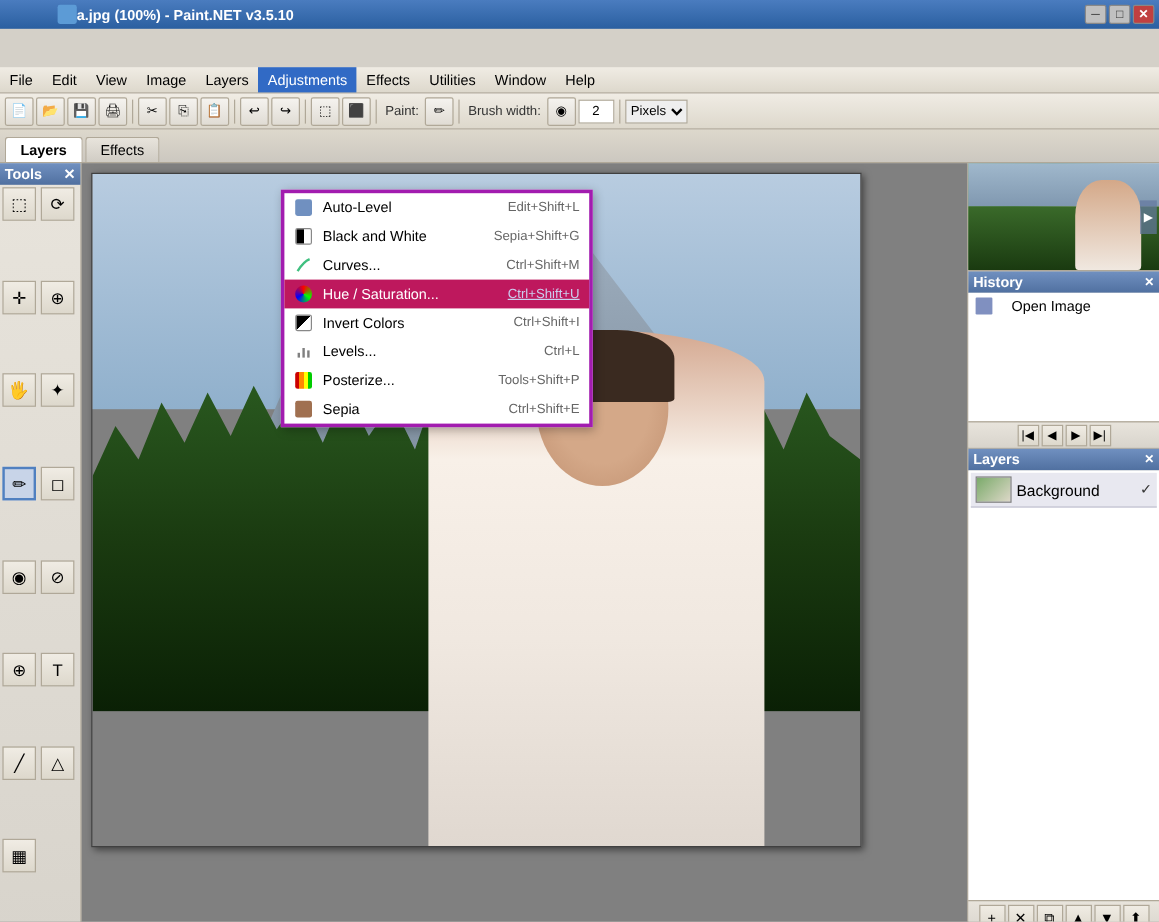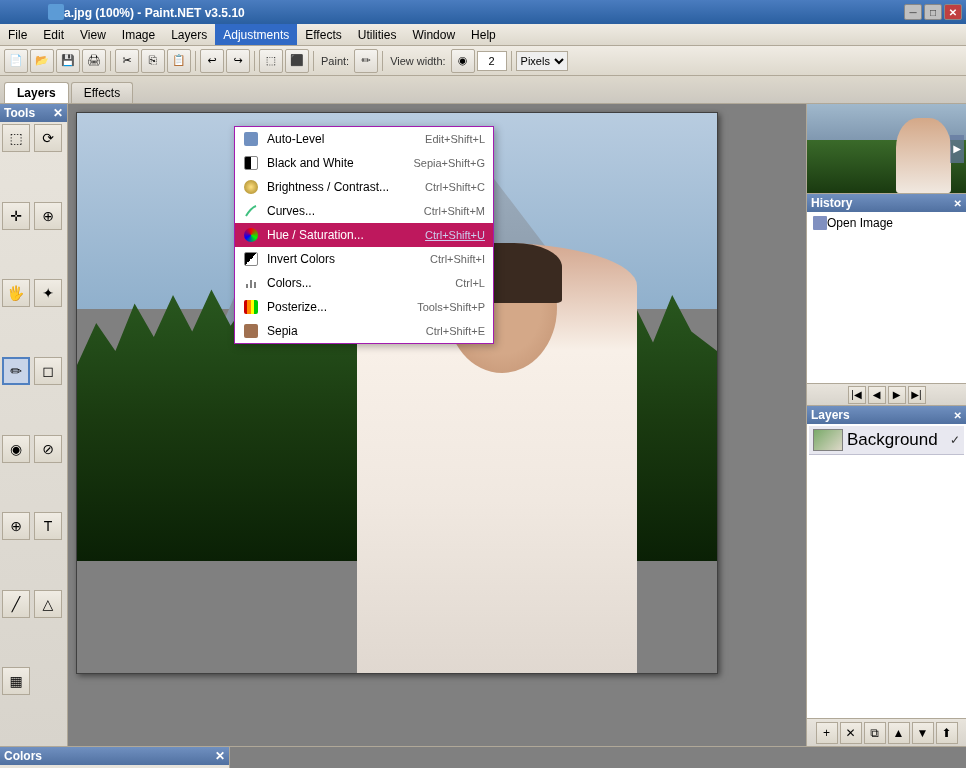--- a/index.html
+++ b/index.html
@@ -31,20 +31,21 @@
     }
     .titlebar-btn.close { background: #c04040; color: white; }
 
     
     .menubar {
       height: 22px;
       background: linear-gradient(to bottom, #f0ece4, #ddd8cc);
       display: flex;
       align-items: center;
       border-bottom: 1px solid #b0a898;
+      margin-top: 32px;
     }
     .menu-item {
       padding: 2px 8px;
       cursor: pointer;
       height: 100%;
       display: flex;
       align-items: center;
       position: relative;
     }
     .menu-item.active { background: #316ac5; color: white; }
@@ -153,21 +154,21 @@
     .right-panels {
       width: 160px;
       display: flex;
       flex-direction: column;
       background: linear-gradient(to bottom, #ddd8cc, #d0ccc4);
       border-left: 1px solid #b0a898;
     }
 
     
     .history-panel {
-      height: 212px;
+      height: 148px;
       border-bottom: 1px solid #b0a898;
       display: flex;
       flex-direction: column;
     }
     .panel-header {
       display: flex;
       align-items: center;
       justify-content: space-between;
       padding: 2px 4px;
       background: linear-gradient(to bottom, #7090c0, #5070a0);
@@ -178,21 +179,21 @@
     .panel-close { cursor: pointer; font-size: 10px; }
     .panel-content {
       flex: 1;
       background: white;
       padding: 2px;
       overflow-y: auto;
     }
     .history-item {
       display: flex;
       align-items: center;
-      gap: 0;
+      gap: 16px;
       padding: 2px 4px;
       cursor: pointer;
     }
     .history-icon { width: 14px; height: 14px; background: #8090c0; border-radius: 1px; }
     .panel-toolbar {
       height: 22px;
       background: linear-gradient(to bottom, #e8e4dc, #d8d4cc);
       display: flex;
       align-items: center;
       justify-content: center;
@@ -247,21 +248,21 @@
       padding: 3px 4px;
       background: #e8e8f0;
       border-bottom: 1px solid #c0c0d0;
       cursor: pointer;
     }
     .layer-thumb {
       width: 30px; height: 22px;
       background: linear-gradient(135deg, #7aaa6a, #ddd8c8);
       border: 1px solid #808080;
     }
-    .layer-name { flex: 1; font-size: 17px; }
+    .layer-name { flex: 1; font-size: 13px; }
     .layer-check { font-size: 12px; color: #333; }
     .layers-toolbar {
       height: 28px;
       background: linear-gradient(to bottom, #e8e4dc, #d8d4cc);
       display: flex;
       align-items: center;
       justify-content: center;
       gap: 2px;
       border-top: 1px solid #b0a898;
     }
@@ -303,21 +304,21 @@
       gap: 4px;
       padding: 4px;
     }
 
     
     .dropdown-menu {
       position: absolute;
       top: 0px;
       left: 0px;
       background: white;
-      border: 1px solid #a21caf;
+      border: 3px solid #a21caf;
       box-shadow: 2px 2px 8px rgba(0,0,0,0.3);
       z-index: 1000;
       min-width: 260px;
     }
     .dropdown-item {
       display: flex;
       align-items: center;
       padding: 4px 8px;
       cursor: pointer;
       gap: 8px;
@@ -409,21 +410,21 @@
   <div class="toolbar-separator"></div>
   <div class="toolbar-btn">↩</div>
   <div class="toolbar-btn">↪</div>
   <div class="toolbar-separator"></div>
   <div class="toolbar-btn">⬚</div>
   <div class="toolbar-btn">⬛</div>
   <div class="toolbar-separator"></div>
   <span class="toolbar-label">Paint:</span>
   <div class="toolbar-btn active">✏</div>
   <div class="toolbar-separator"></div>
-  <span class="toolbar-label">View width:</span>
+  <span class="toolbar-label">Brush width:</span>
   <div class="toolbar-btn">◉</div>
   <input class="toolbar-input" value="2" style="">
   <div class="toolbar-separator"></div>
   <select style="height:20px;font-size:11px;border:1px solid #b0a898;">
     <option>Pixels</option>
   </select>
 </div>
 
 <div class="tabbar">
   <div class="tab active">
@@ -537,27 +538,20 @@
       </div>
       <div class="dropdown-item">
         <div class="dropdown-icon">
           <div style="width:14px;height:14px;background:linear-gradient(to right,#000 50%,#fff 50%);border-radius:2px;border:1px solid #888;"></div>
         </div>
         <span class="dropdown-label">Black and White</span>
         <span class="dropdown-shortcut">Sepia+Shift+G</span>
       </div>
       <div class="dropdown-item">
         <div class="dropdown-icon">
-          <div style="width:14px;height:14px;background:radial-gradient(circle,#ffe080,#a08020);border-radius:50%;"></div>
-        </div>
-        <span class="dropdown-label">Brightness / Contrast...</span>
-        <span class="dropdown-shortcut">Ctrl+Shift+C</span>
-      </div>
-      <div class="dropdown-item">
-        <div class="dropdown-icon">
           <svg width="14" height="14" viewBox="0 0 14 14">
               <path d="M2 12 Q7 4 12 2" stroke="#40c080" stroke-width="2" fill="none"></path>
             </svg>
         </div>
         <span class="dropdown-label">Curves...</span>
         <span class="dropdown-shortcut">Ctrl+Shift+M</span>
       </div>
       <div class="dropdown-item highlighted">
         <div class="dropdown-icon">
           <div style="width:14px;height:14px;background:conic-gradient(hsl(0,100%,50%),hsl(120,100%,50%),hsl(240,100%,50%),hsl(360,100%,50%));border-radius:50%;"></div>
@@ -573,21 +567,21 @@
         <span class="dropdown-shortcut">Ctrl+Shift+I</span>
       </div>
       <div class="dropdown-item">
         <div class="dropdown-icon">
           <svg width="14" height="14" viewBox="0 0 14 14">
               <rect x="2" y="8" width="2" height="4" fill="#808080"></rect>
               <rect x="6" y="4" width="2" height="8" fill="#808080"></rect>
               <rect x="10" y="6" width="2" height="6" fill="#808080"></rect>
             </svg>
         </div>
-        <span class="dropdown-label">Colors...</span>
+        <span class="dropdown-label">Levels...</span>
         <span class="dropdown-shortcut">Ctrl+L</span>
       </div>
       <div class="dropdown-item">
         <div class="dropdown-icon">
           <div style="width:14px;height:14px;background:linear-gradient(to right,#c00 25%,#f80 25% 50%,#ff0 50% 75%,#0c0 75%);border-radius:2px;"></div>
         </div>
         <span class="dropdown-label">Posterize...</span>
         <span class="dropdown-shortcut">Tools+Shift+P</span>
       </div>
       <div class="dropdown-item">

